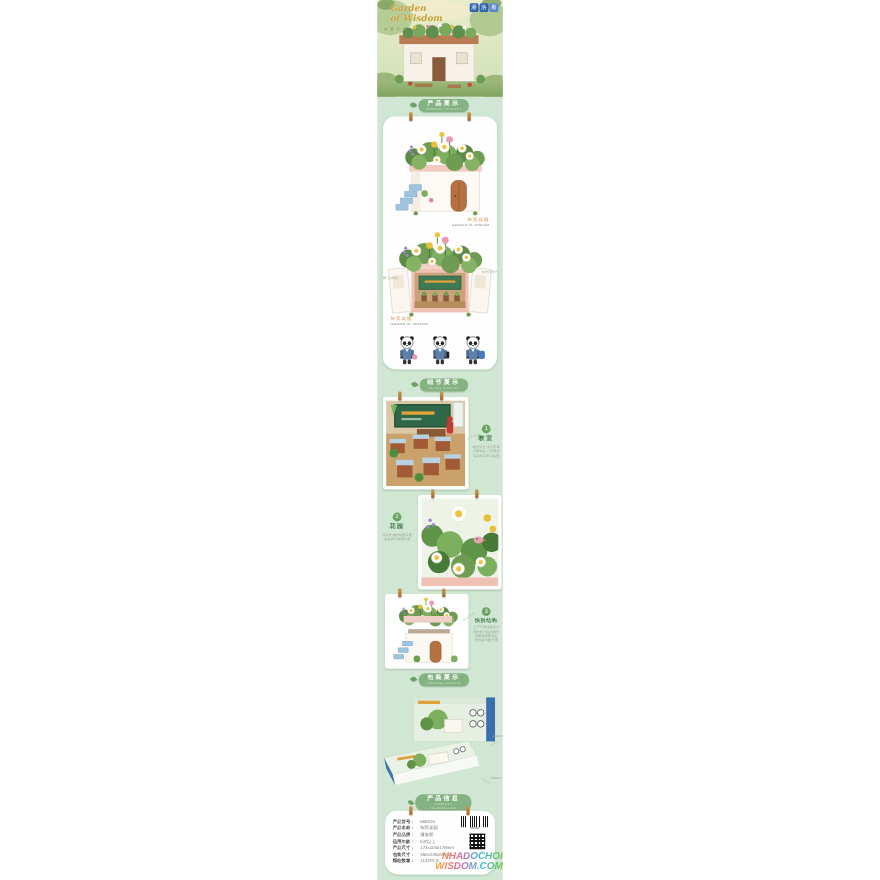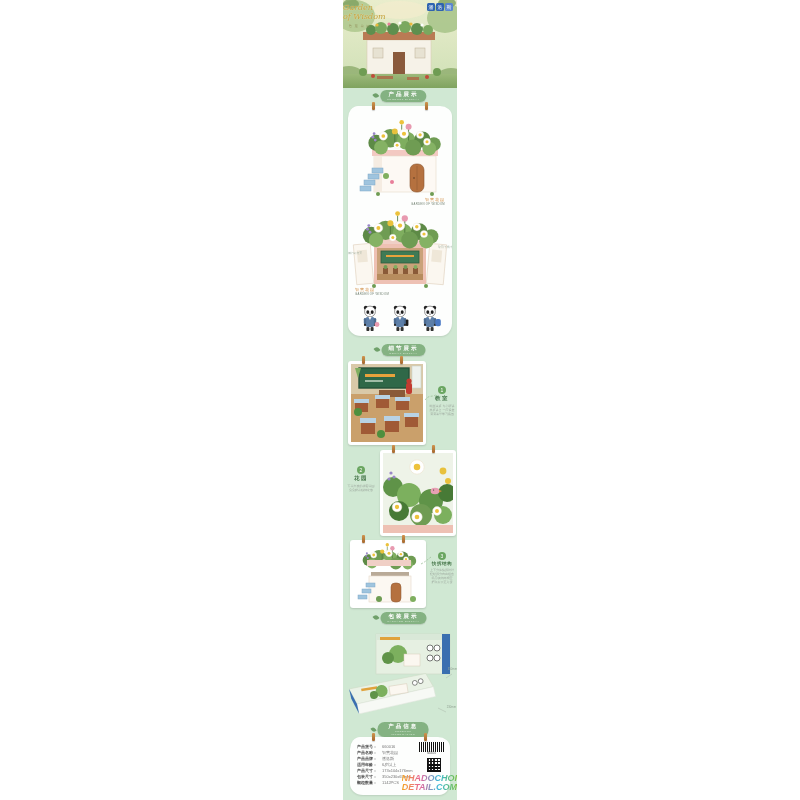--- a/index.html
+++ b/index.html
@@ -2,22 +2,22 @@
 <html><head>
 <meta charset="utf-8">
 <style>
   html,body{margin:0;padding:0;}
   #canvas{position:relative;width:800px;height:800px;background:#ffffff;overflow:hidden;
           font-family:"Liberation Sans",sans-serif;}
   .strip{position:absolute;left:343px;top:0;width:114px;height:800px;background:#d0e8d3;}
   .abs{position:absolute;}
 
   
-  .hero-title{position:absolute;left:0;top:3px;font-family:"DejaVu Serif",serif;
-              font-style:italic;font-weight:normal;color:#c2a03a;font-size:8px;line-height:9px;
+  .hero-title{position:absolute;left:12px;top:3px;font-family:"DejaVu Serif",serif;
+              font-style:italic;font-weight:bold;color:#c2a03a;font-size:8px;line-height:9px;
               text-shadow:0 0 1px #f7f0d2;}
   .hero-sub{position:absolute;left:6px;top:24px;font-size:3px;color:#8f8a55;letter-spacing:1px;}
   .logo{position:absolute;right:4px;top:3px;display:flex;gap:1px;}
   .logo span{display:block;width:8px;height:8px;background:#2f63b0;border-radius:1.5px;
              color:#fff;font-size:5px;line-height:8px;text-align:center;}
   .logo span:last-child{background:#5b86cf;}
 
   
   .badge{position:absolute;left:50%;transform:translateX(-50%);display:flex;align-items:center;gap:2px;}
   .badge .leaf{width:5px;height:5px;background:#6fa06a;border-radius:0 70% 0 70%;
@@ -452,17 +452,17 @@
           <span class="info-value">1142PCS</span>
         </div>
       </div>
       <div class="barcode"></div>
       <div class="barcode-num">660016</div>
       <div class="qr"></div>
     </div>
 
     <div class="watermark">
       <div>NHADOCHOI</div>
-      <div>DETAIL.COM</div>
+      <div>WISDOM.COM</div>
     </div>
 
   </div>
 </div>
 
 </body></html>

